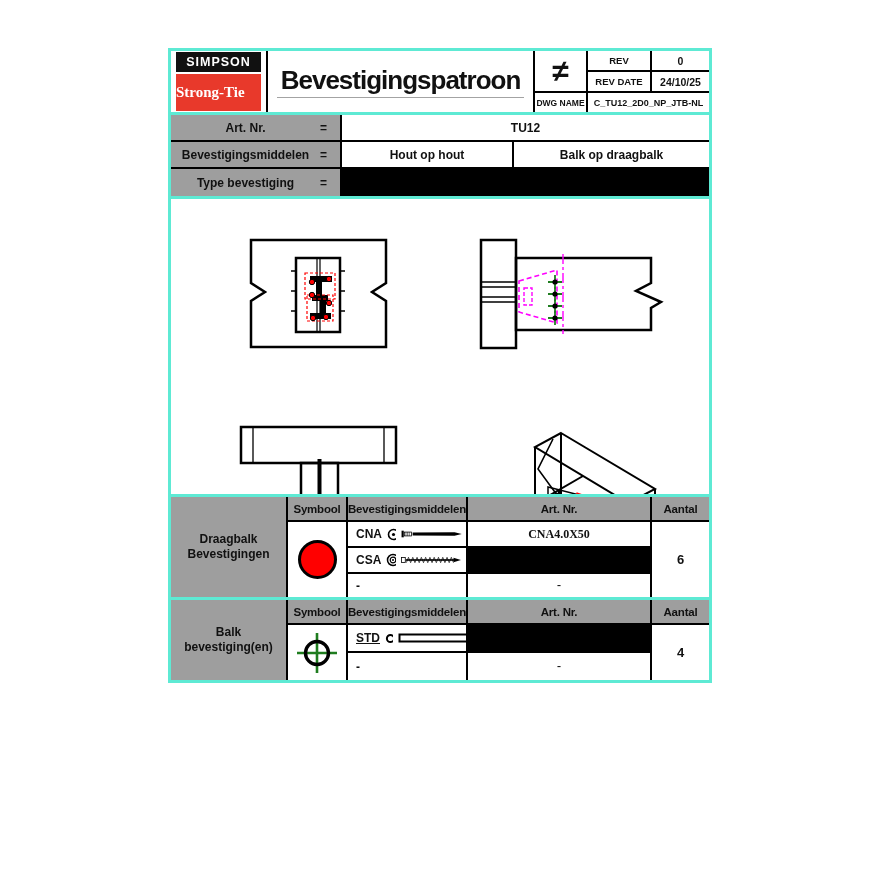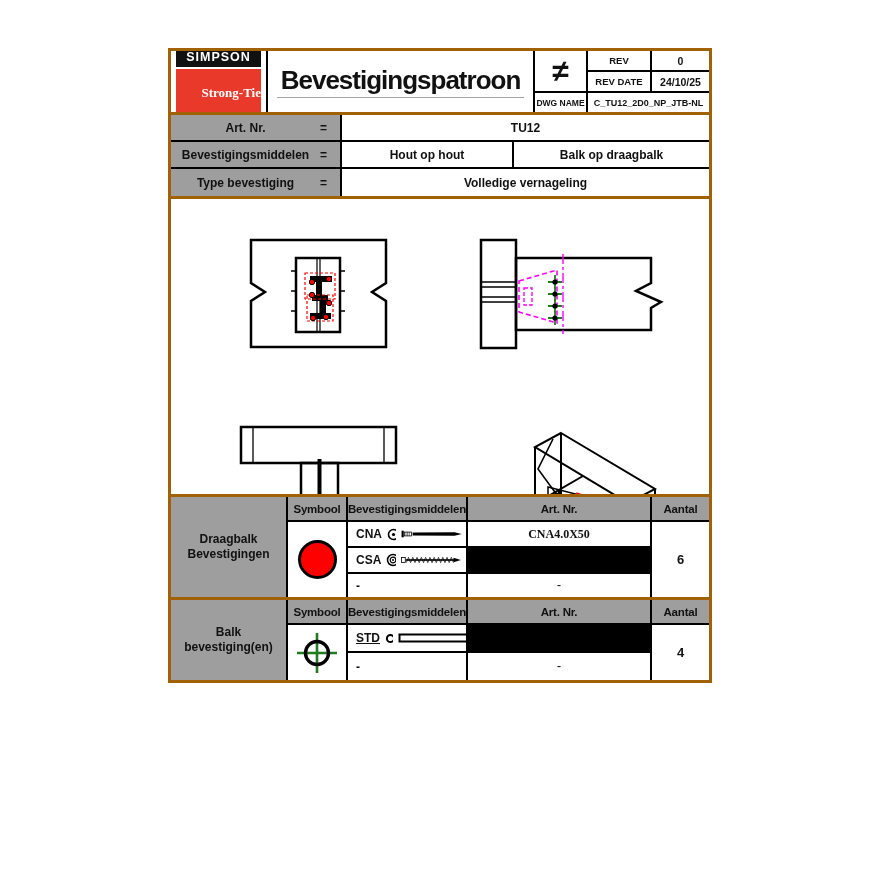--- a/index.html
+++ b/index.html
@@ -1,27 +1,27 @@
 <!DOCTYPE html>
 <html><head>
 <meta charset="utf-8">
 <style>
   html,body{margin:0;padding:0;background:#fff;}
   body{width:880px;height:880px;position:relative;font-family:"Liberation Sans",sans-serif;color:#111;}
-  .sheet{position:absolute;left:168px;top:48px;width:544px;height:635px;background:#a16207;
+  .sheet{position:absolute;left:168px;top:48px;width:544px;height:635px;background:#5eead4;
          padding:3px;box-sizing:border-box;display:flex;flex-direction:column;gap:3px;}
   .cell{background:#fff;display:flex;align-items:center;justify-content:center;overflow:hidden;}
   .gray{background:#9e9e9e;}
   
   .header{display:grid;grid-template-columns:95px 265px 1fr;gap:2px;background:#000;height:61px;flex:0 0 61px;}
   .logo-cell{flex-direction:column;gap:2px;padding:4px 5px;justify-content:center;}
   .logo-black{background:#111;color:#fff;font-weight:bold;font-size:12.5px;letter-spacing:1px;
               width:100%;text-align:center;padding:3px 0;box-sizing:border-box;}
-  .logo-red{background:#e8392b;color:#fff;font-weight:bold;font-size:13px;width:100%;text-align:right;
-            padding:16px 0;box-sizing:border-box;font-family:"Liberation Serif",serif;}
+  .logo-red{background:#e8392b;color:#fff;font-weight:bold;font-size:15px;width:100%;text-align:left;
+            padding:10px 0;box-sizing:border-box;font-family:"Liberation Serif",serif;}
   .title-text{font-size:26px;font-weight:bold;letter-spacing:-1px;border-bottom:1px solid #a3a3a3;padding:0 4px 1px;}
   .header-right{display:grid;grid-template-columns:51px 62px 1fr;grid-template-rows:19px 19px 1fr;gap:2px;background:#000;}
   .neq{grid-column:1;grid-row:1/3;font-size:30px;font-weight:bold;line-height:1;}
   .hlab{font-size:9.5px;font-weight:bold;}
   .hval{font-size:10.5px;font-weight:bold;}
   .r1c2{grid-column:2;grid-row:1}.r1c3{grid-column:3;grid-row:1}
   .r2c2{grid-column:2;grid-row:2}.r2c3{grid-column:3;grid-row:2}
   .dwg{grid-column:1;grid-row:3;font-size:8.5px;}
   .dwgv{grid-column:2/4;grid-row:3;font-size:9px;}
   
@@ -82,21 +82,20 @@
       <span class="lab">Bevestigingsmiddelen</span>
       <span class="eq">=</span>
     </div>
     <div class="cell ival">Hout op hout</div>
     <div class="cell ival">Balk op draagbalk</div>
 
     <div class="cell gray glab">
       <span class="lab">Type bevestiging</span>
       <span class="eq">=</span>
     </div>
-    <div class="cell ival span23">Volledige vernageling</div>
   </div>
 
   <div class="cell draw">
     <svg width="538" height="440" viewBox="0 0 538 440">
 
       <g fill="none" stroke="#000">
         <path d="M80,41 H215 V84 L201,93 L215,102 V148 H80 V102 L94,93 L80,84 Z" stroke-width="2.5"></path>
         <rect x="125" y="59" width="44" height="74" stroke-width="2.5"></rect>
         <path d="M146,59 V133 M149,59 V133" stroke-width="1.2"></path>
         <path d="M120,72 h5 M120,92 h5 M120,112 h5 M169,72 h5 M169,92 h5 M169,112 h5" stroke-width="1.5"></path>

